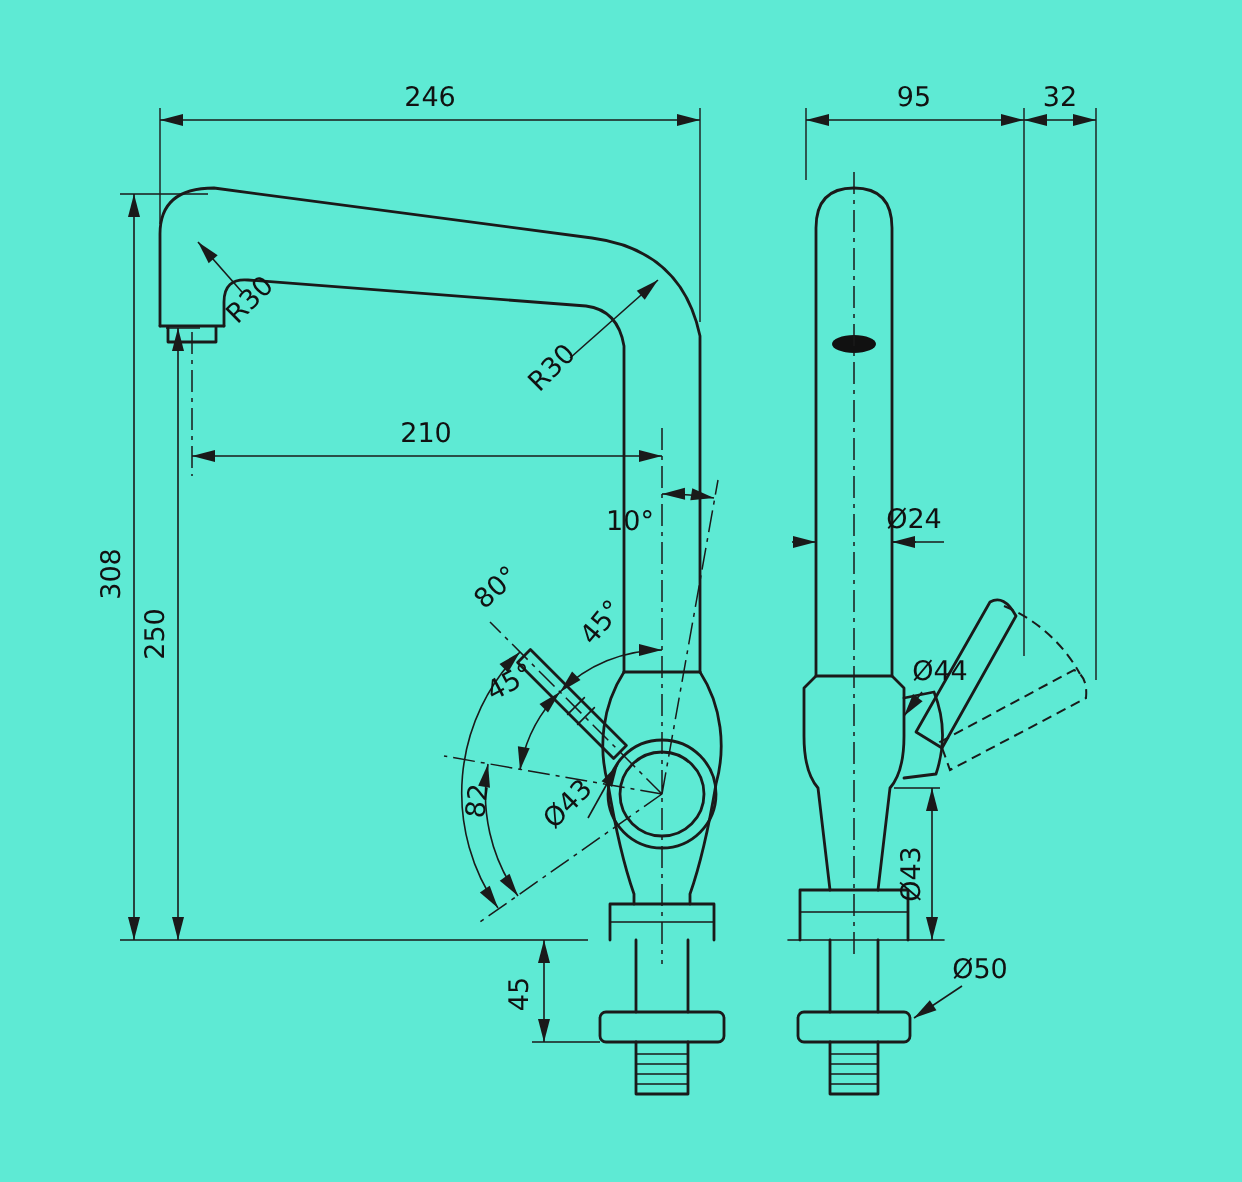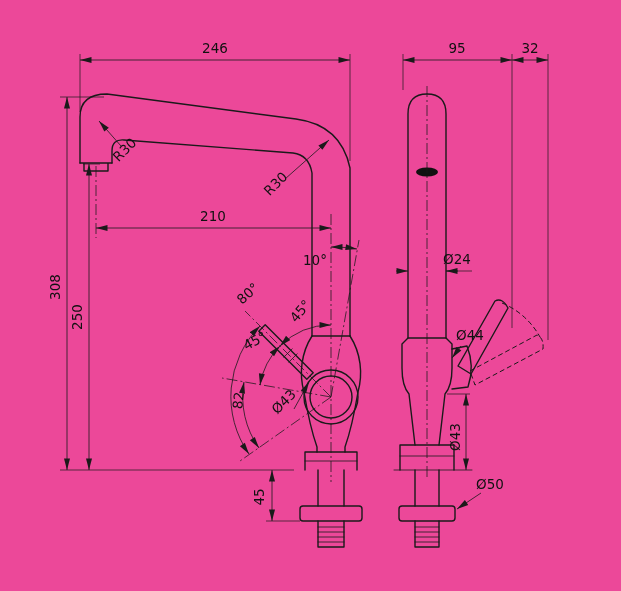--- a/index.html
+++ b/index.html
@@ -1,16 +1,16 @@
 <!DOCTYPE html>
 <html><head>
 <meta charset="utf-8">
 <style>
   html,body{margin:0;padding:0;background:#fff;}
-  .stage{position:relative;width:621px;height:591px;background:#ec4899;overflow:hidden;}
+  .stage{position:relative;width:621px;height:591px;background:#5eead4;overflow:hidden;}
   svg{display:block;}
   .outline{fill:none;stroke:#1a1a1a;stroke-width:1.4;stroke-linejoin:round;stroke-linecap:round;}
   .thin{fill:none;stroke:#1a1a1a;stroke-width:.8;stroke-linecap:round;}
   .cl{fill:none;stroke:#1a1a1a;stroke-width:.75;stroke-dasharray:11 3 2 3;}
   .dash{fill:none;stroke:#1a1a1a;stroke-width:1;stroke-dasharray:5 3;}
   .dim{fill:none;stroke:#1a1a1a;stroke-width:.8;}
   .ext{fill:none;stroke:#1a1a1a;stroke-width:.7;}
   text.t{font-family:"DejaVu Sans",sans-serif;font-size:13.5px;fill:#111;text-anchor:middle;}
 </style>
 </head>

